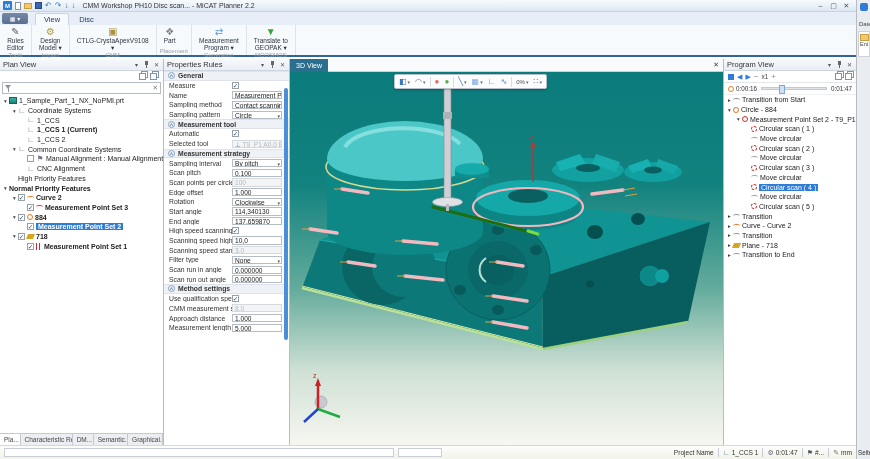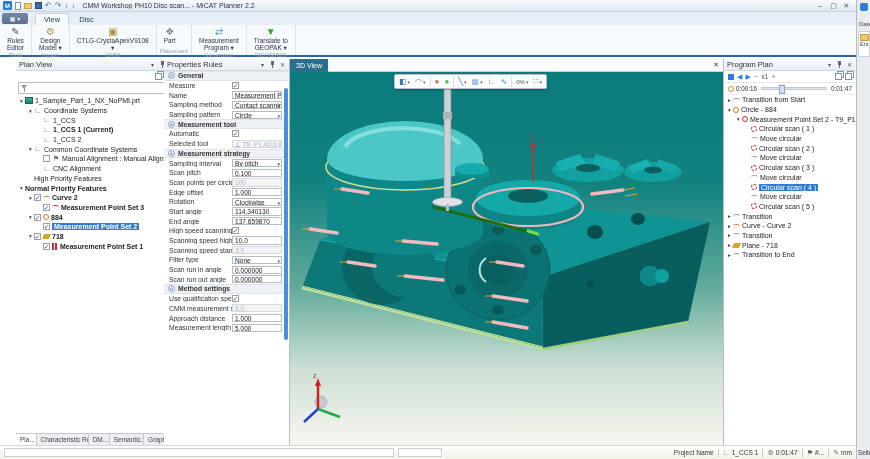--- a/index.html
+++ b/index.html
@@ -23,21 +23,21 @@
   .rtab.act{background:#f7fafc;border-color:#c9d4e2;border-radius:2px 2px 0 0;}
   
   #ribbon{left:0;top:25px;width:856px;height:32px;background:#f7fafc;border-bottom:2px solid #31639c;display:flex;}
   .rgrp{display:flex;flex-direction:column;border-right:1px solid #dde3ea;padding:0 3px;}
   .rgrp .gbtns{display:flex;flex:1;align-items:flex-start;}
   .rgrp .glabel{text-align:center;font-size:6px;color:#98a0a8;height:8px;line-height:8px;}
   .rbtn{display:flex;flex-direction:column;align-items:center;padding:1px 4px 0 4px;font-size:6.5px;line-height:7px;color:#2b3440;text-align:center;white-space:pre-line;}
   .rbtn .ricon{font-size:10px;line-height:11px;height:11px;}
   
   .panel{top:59px;height:386px;background:#fff;border-right:1px solid #b6bdc7;}
-  #plan{left:16px;width:164px;}
+  #plan{left:0;width:164px;}
   #props{left:164px;width:126px;}
   #v3d{left:290px;width:434px;}
   #prog{left:724px;width:132px;border-right:none;}
   .phdr{height:12px;display:flex;align-items:center;background:linear-gradient(#f7f9fc,#e9eef5);border-bottom:1px solid #cfd6df;font-size:7.5px;color:#333;padding:0 3px;gap:3px;}
   .phdr .t{flex:1;white-space:nowrap;overflow:hidden;}
   .hico{font-size:6px;color:#555;width:7px;text-align:center;}
   .pinico{position:relative;width:7px;height:9px;display:inline-block;}
   .pinico::before{content:"";position:absolute;left:2px;top:1px;width:3px;height:4px;background:#666;}
   .pinico::after{content:"";position:absolute;left:3px;top:5px;width:1px;height:3px;background:#666;}
   .winico{width:7px;height:7px;border:1px solid #7c94b5;background:#fff;box-shadow:2px -2px 0 -1px #fff,2px -2px 0 0 #7c94b5;display:inline-block;}
@@ -577,21 +577,21 @@
       <polygon points="25,314 31,314 28,306" fill="#cc2222"></polygon>
       <line x1="28" y1="337" x2="50" y2="345" stroke="#22aa44" stroke-width="2.5"></line>
       <line x1="28" y1="337" x2="14" y2="350" stroke="#2244cc" stroke-width="2.5"></line>
       <text x="23" y="306" font-size="7" fill="#cc2222">z</text>
     </svg>
   </div>
 </div>
 
 <div class="abs panel" id="prog">
   <div class="phdr">
-    <span class="t">Program Plan</span>
+    <span class="t">Program View</span>
     <span class="hico">▾</span>
     <span class="pinico"></span>
     <span class="hico">✕</span>
   </div>
   <div id="prog-controls">
     <span class="stopico"></span>
     <span class="pcico">◀</span>
     <span class="pcico">▶</span>
     <span class="dimt">−</span>
     <span style="font-size:6.5px;color:#444;">x1</span>

